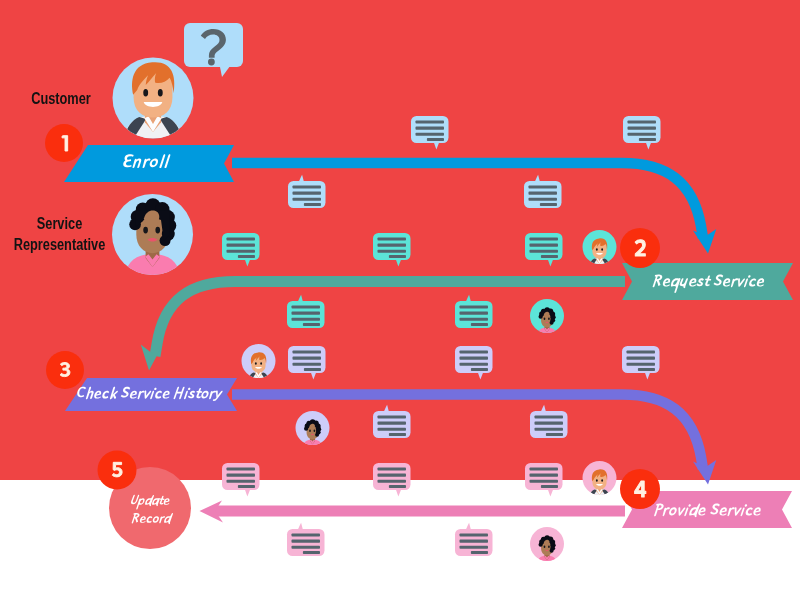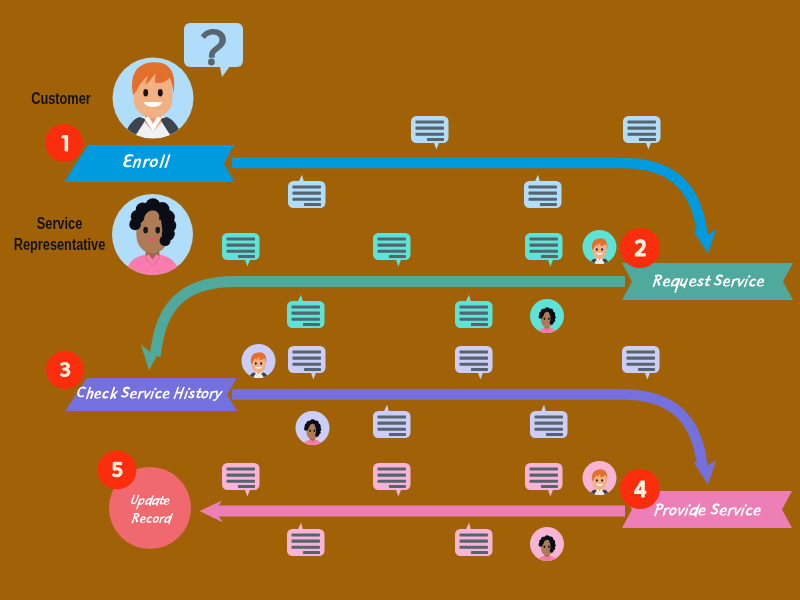--- a/index.html
+++ b/index.html
@@ -1,18 +1,18 @@
 <!DOCTYPE html>
 <html><head>
 <meta charset="utf-8">
 <title>Customer Service Process Flow</title>
 <style>
   html,body{margin:0;padding:0;background:#ffffff;}
   body{width:800px;height:600px;overflow:hidden;font-family:"Liberation Sans",sans-serif;}
-  #stage{position:relative;width:800px;height:600px;background:#a16207;}
+  #stage{position:relative;width:800px;height:480px;background:#ef4444;}
   #scene{position:absolute;left:0;top:0;width:800px;height:600px;display:block;}
   .role-label{position:absolute;font-weight:bold;color:#131313;text-align:center;
               line-height:1.33;font-size:15.6px;white-space:nowrap;transform:scaleX(0.82);}
 </style>
 </head>
 <body>
 
 <div id="stage">
   <svg id="scene" viewBox="0 0 800 600" xmlns="http://www.w3.org/2000/svg">
 <defs>

